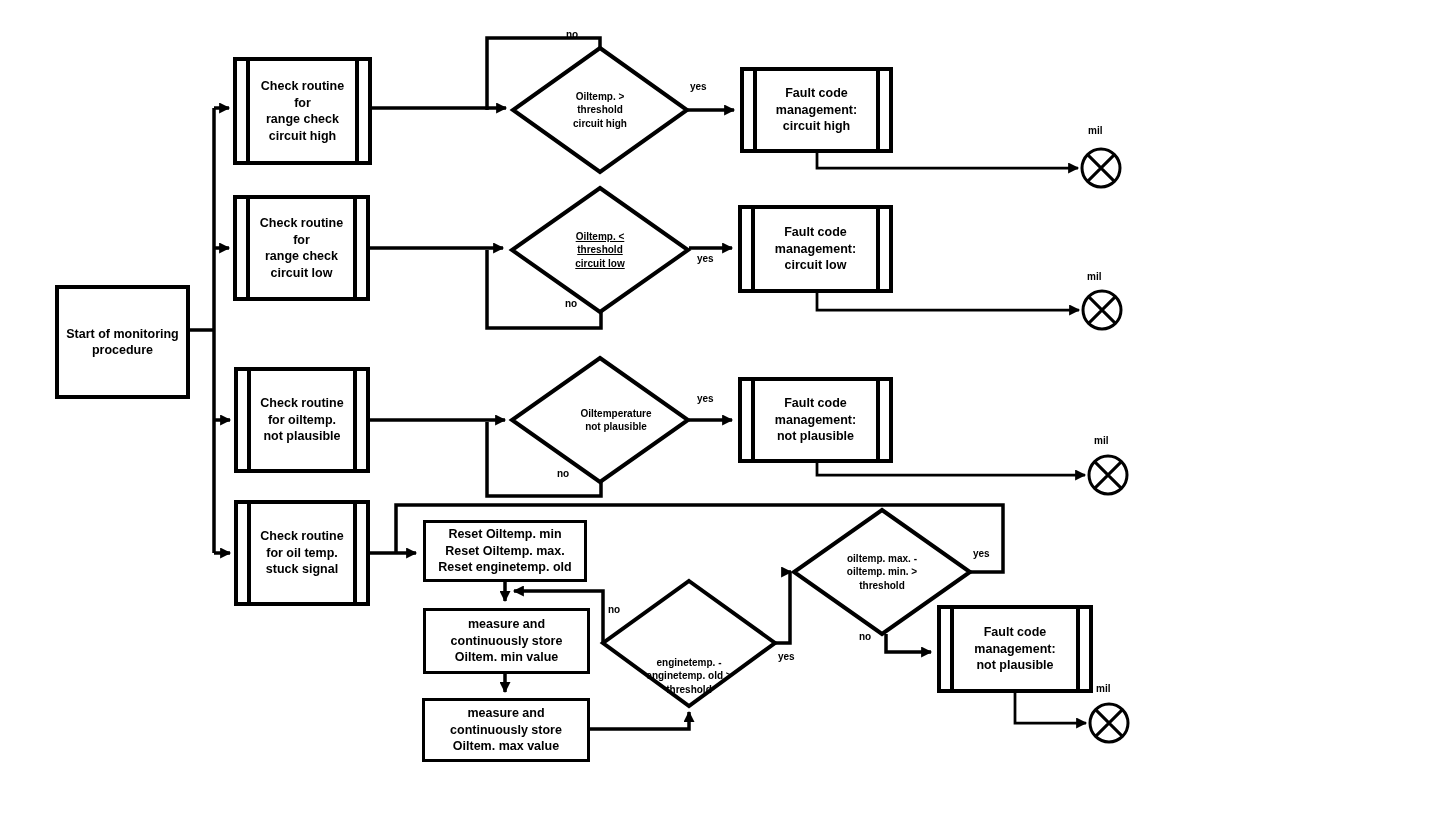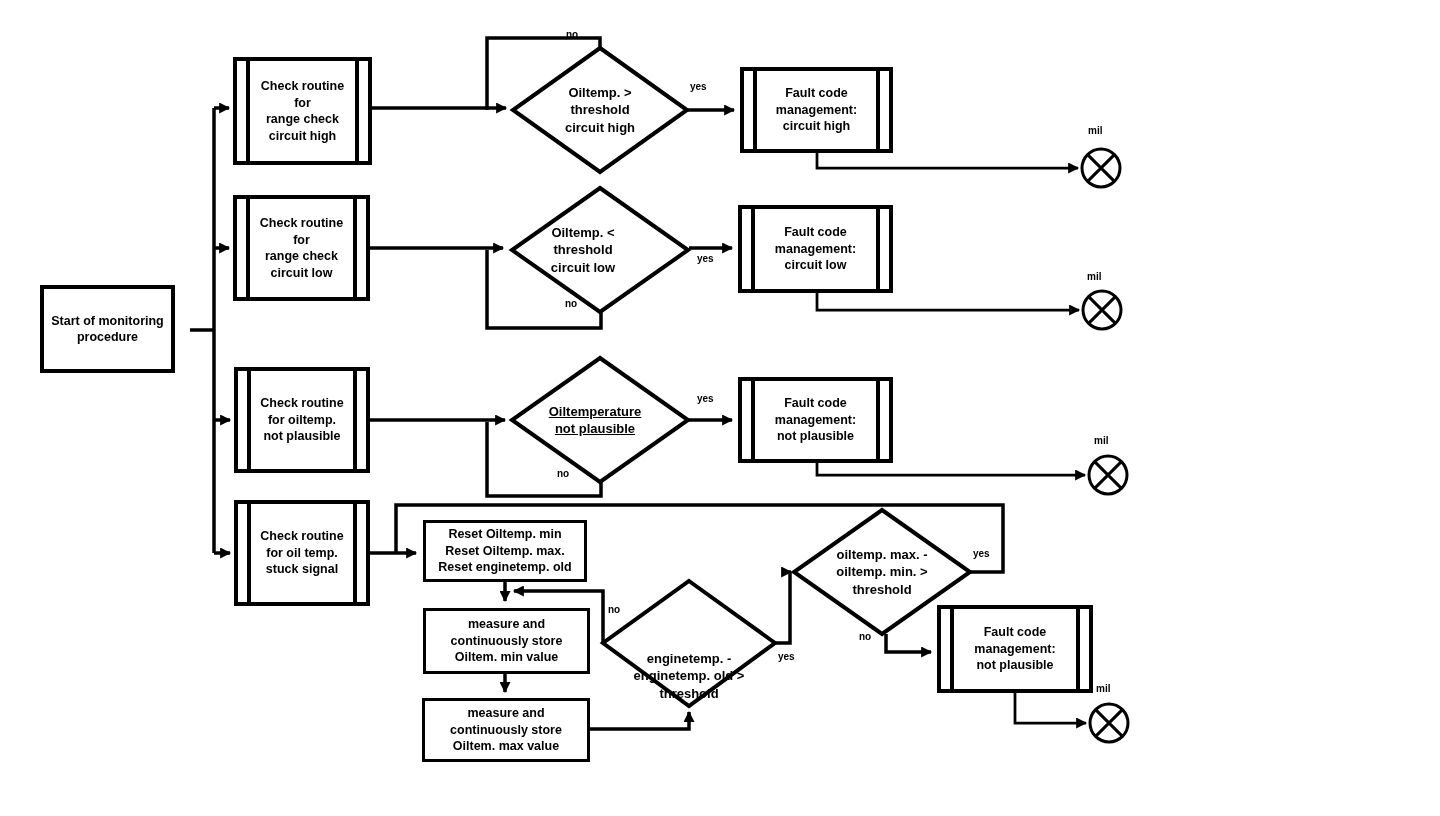--- a/index.html
+++ b/index.html
@@ -40,21 +40,21 @@
   .pp::before { left: 9px; }
   .pp::after  { right: 9px; }
   .pp { padding: 0 18px; }
   .dtext {
     position: absolute;
     display: flex;
     align-items: center;
     justify-content: center;
     text-align: center;
     white-space: pre-line;
-    font-size: 13px;
+    font-size: 10px;
     line-height: 1.32;
     background: transparent;
     pointer-events: none;
   }
   .lbl {
     position: absolute;
     font-size: 10px;
     line-height: 1;
     background: transparent;
   }
@@ -127,21 +127,21 @@
         <circle cx="1108" cy="475" r="19"></circle>
         <path d="M1094.6 461.6 L1121.4 488.4 M1121.4 461.6 L1094.6 488.4"></path>
       </g>
       <g>
         <circle cx="1109" cy="723" r="19"></circle>
         <path d="M1095.6 709.6 L1122.4 736.4 M1122.4 709.6 L1095.6 736.4"></path>
       </g>
     </g>
   </svg>
 
-  <div class="node" style="left:40px; top:285px; width:135px; height:88px;">Start of monitoring
+  <div class="node" style="left:55px; top:285px; width:135px; height:114px;">Start of monitoring
 procedure</div>
 
   <div class="node pp" style="left:233px; top:57px;  width:139px; height:108px;">Check routine
 for
 range check
 circuit high</div>
   <div class="node pp" style="left:233px; top:195px; width:137px; height:106px;">Check routine
 for
 range check
 circuit low</div>
@@ -171,24 +171,24 @@
   <div class="node thin" style="left:423px; top:608px; width:167px; height:66px;">measure and
 continuously store
 Oiltem. min value</div>
   <div class="node thin" style="left:422px; top:698px; width:168px; height:64px;">measure and
 continuously store
 Oiltem. max value</div>
 
   <div class="dtext" style="left:525px; top:70px;  width:150px; height:80px;">Oiltemp. &gt;
 threshold
 circuit high</div>
-  <div class="dtext" style="left:508px; top:210px; width:150px; height:80px;">Oiltemp. &lt;
+  <div class="dtext" style="left:525px; top:210px; width:150px; height:80px;text-decoration:underline;">Oiltemp. &lt;
 threshold
 circuit low</div>
-  <div class="dtext" style="left:515px; top:385px; width:160px; height:70px;text-decoration:underline;">Oiltemperature
+  <div class="dtext" style="left:536px; top:385px; width:160px; height:70px;">Oiltemperature
 not plausible</div>
   <div class="dtext" style="left:605px; top:638px; width:168px; height:76px;">enginetemp. -
 enginetemp. old &gt;
 threshold</div>
   <div class="dtext" style="left:798px; top:534px; width:168px; height:76px;">oiltemp. max. -
 oiltemp. min. &gt;
 threshold</div>
 
   <div class="lbl" style="left:566px; top:30px;">no</div>
   <div class="lbl" style="left:690px; top:82px;">yes</div>

